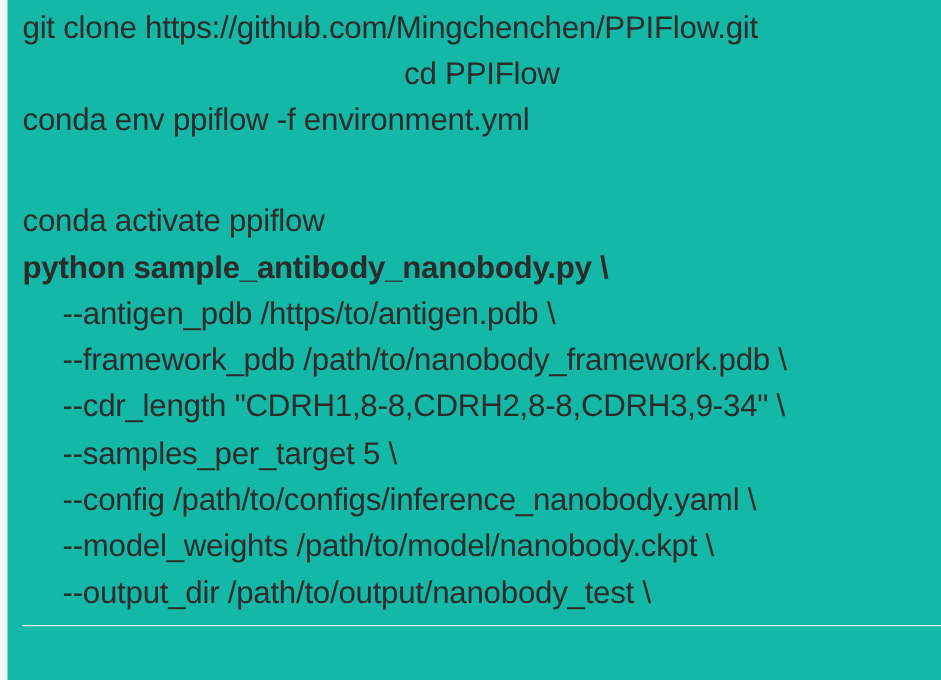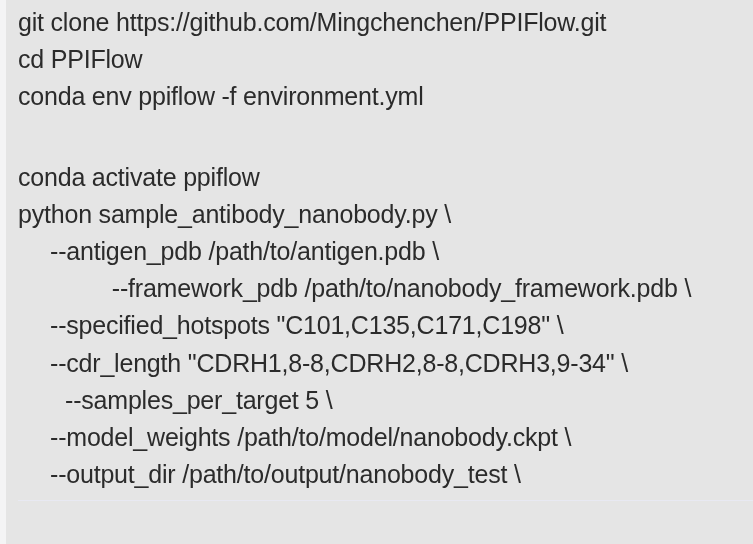--- a/index.html
+++ b/index.html
@@ -65,34 +65,34 @@
     left: 18px;
     right: 0;
     top: 500px;
     height: 1px;
     background: #e8e9f2;
   }
 </style>
 </head>
 <body>
 
-<div id="code-block" style="background: #e5e5e5;">
+<div id="code-block" style="background: #14b8a6;">
 
   <div id="left-gutter-strip" style="background: rgb(244, 244, 245);"></div>
 
   <div id="code-lines">
       <div class="code-line" style="color: rgb(43, 43, 43);">git clone https://github.com/Mingchenchen/PPIFlow.git</div>
-      <div class="code-line" style="color: rgb(43, 43, 43);">cd PPIFlow</div>
+      <div class="code-line" style="color: rgb(43, 43, 43); text-align: center;">cd PPIFlow</div>
       <div class="code-line" style="color: rgb(43, 43, 43);">conda env ppiflow -f environment.yml</div>
       <div class="code-line" style="color: rgb(43, 43, 43); margin-top: 43px;">conda activate ppiflow</div>
-      <div class="code-line" style="color: rgb(43, 43, 43);">python sample_antibody_nanobody.py \</div>
-      <div class="code-line indent-1" style="color: rgb(43, 43, 43);">--antigen_pdb /path/to/antigen.pdb \</div>
-      <div class="code-line indent-1" style="color: rgb(43, 43, 43); text-align: center;">--framework_pdb /path/to/nanobody_framework.pdb \</div>
-      <div class="code-line indent-1" style="color: rgb(43, 43, 43);">--specified_hotspots "C101,C135,C171,C198" \</div>
+      <div class="code-line" style="color: rgb(43, 43, 43); font-weight: bold;">python sample_antibody_nanobody.py \</div>
+      <div class="code-line indent-1" style="color: rgb(43, 43, 43);">--antigen_pdb /https/to/antigen.pdb \</div>
+      <div class="code-line indent-1" style="color: rgb(43, 43, 43);">--framework_pdb /path/to/nanobody_framework.pdb \</div>
       <div class="code-line indent-1" style="color: rgb(43, 43, 43);">--cdr_length "CDRH1,8-8,CDRH2,8-8,CDRH3,9-34" \</div>
-      <div class="code-line indent-1" style="color: rgb(43, 43, 43); margin-left: 15px;">--samples_per_target 5 \</div>
+      <div class="code-line indent-1" style="color: rgb(43, 43, 43);">--samples_per_target 5 \</div>
+      <div class="code-line indent-1" style="color: rgb(43, 43, 43);">--config /path/to/configs/inference_nanobody.yaml \</div>
       <div class="code-line indent-1" style="color: rgb(43, 43, 43);">--model_weights /path/to/model/nanobody.ckpt \</div>
       <div class="code-line indent-1" style="color: rgb(43, 43, 43);">--output_dir /path/to/output/nanobody_test \</div>
     </div>
 
   <div id="separator-rule" style="background: rgb(232, 233, 242);"></div>
 
 </div>
 
 </body></html>

